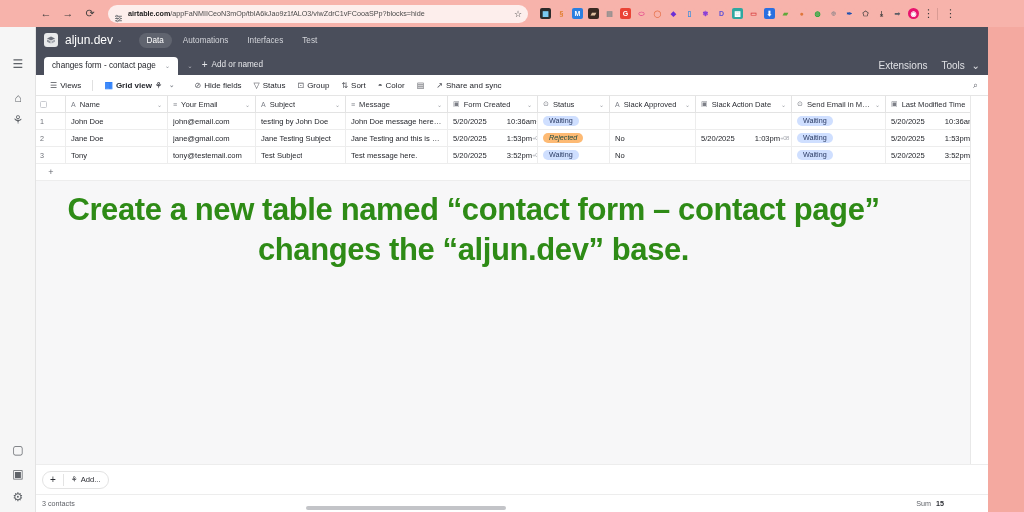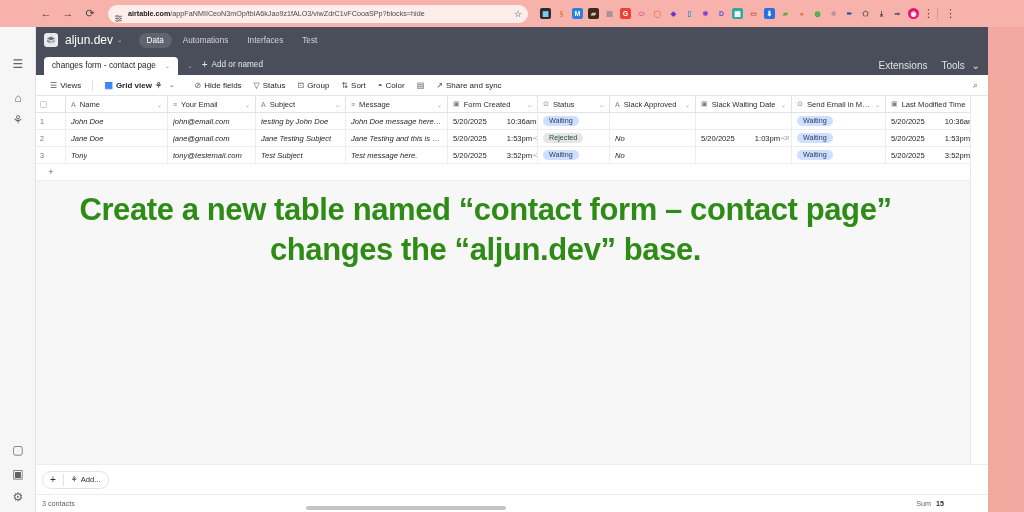--- a/index.html
+++ b/index.html
@@ -171,31 +171,31 @@
   }
   .gd-cell {
     display: flex; align-items: center; border-right: 1px solid #ededed;
     padding: 0 5px; font-size: 7.6px; color: #1d1f25;
     overflow: hidden; white-space: nowrap; flex: 0 0 auto;
   }
   .gd-cell.rownum {
     width: 30px; padding: 0 4px; color: #6c6f77; font-size: 7.2px;
   }
   .gd-cell.num { justify-content: flex-end; }
-  .gd-cell .trunc { overflow: hidden; text-overflow: ellipsis; font-style: italic; }
+  .gd-cell .trunc { overflow: hidden; text-overflow: ellipsis; }
   .datecell { display: flex; align-items: center; width: 100%; gap: 0; }
   .datecell .d { flex: 0 0 auto; }
   .datecell .t { margin-left: 20px; flex: 0 0 auto; }
   .datecell .tz { margin-left: auto; color: #a7aab1; font-size: 6px; letter-spacing: -0.5px; }
   .chip {
     border-radius: 7px; padding: 1.5px 6px; font-size: 7.2px; line-height: 1.1;
     display: inline-block;
   }
   .chip.blue { background: #cfdfff; color: #2a3a63; }
-  .chip.teal { background: #e5e5e5; color: #1d4a41; }
+  .chip.teal { background: #fdba74; color: #1d4a41; font-style: italic; }
   .row-add {
     display: flex; height: 17px; border-bottom: 1px solid #ededed;
   }
   .row-add .plus {
     width: 30px; display: flex; align-items: center; justify-content: center;
     font-size: 9px; color: #63666e;
   }
   .row-add .rest { flex: 1 1 auto; border-right: 1px solid #ededed; }
   .grid-blank { background: #f7f7f8; height: 300px; width: 100%; }
   .grid-rightgap {
@@ -232,21 +232,21 @@
   .hscroll {
     position: absolute; left: 270px; bottom: 1px; height: 4px; width: 640px;
   }
   .hscroll .thumb {
     position: absolute; left: 0; top: 0; height: 4px; width: 200px;
     background: #c3c4c8; border-radius: 2px;
   }
 
   
   .overlay-text {
-    position: absolute; left: 12px; top: 190px; width: 947px;
+    position: absolute; left: 0; top: 190px; width: 947px;
     text-align: center;
     font-family: "Liberation Sans", sans-serif;
     font-weight: bold;
     font-size: 31px;
     line-height: 40px;
     color: #2e8b16;
     letter-spacing: -0.4px;
     z-index: 50;
   }
 </style>
@@ -433,21 +433,21 @@
             <span class="lbl">Status</span>
             <span class="dd">⌄</span>
           </div>
           <div class="gh-cell" style="width: 86px;">
             <span class="fico">A</span>
             <span class="lbl">Slack Approved</span>
             <span class="dd">⌄</span>
           </div>
           <div class="gh-cell" style="width: 96px;">
             <span class="fico">▣</span>
-            <span class="lbl">Slack Waiting Date</span>
+            <span class="lbl">Slack Action Date</span>
             <span class="dd">⌄</span>
           </div>
           <div class="gh-cell" style="width: 94px;">
             <span class="fico">⊙</span>
             <span class="lbl">Send Email in Make</span>
             <span class="dd">⌄</span>
           </div>
           <div class="gh-cell" style="width: 96px;">
             <span class="fico">▣</span>
             <span class="lbl">Last Modified Time</span>

